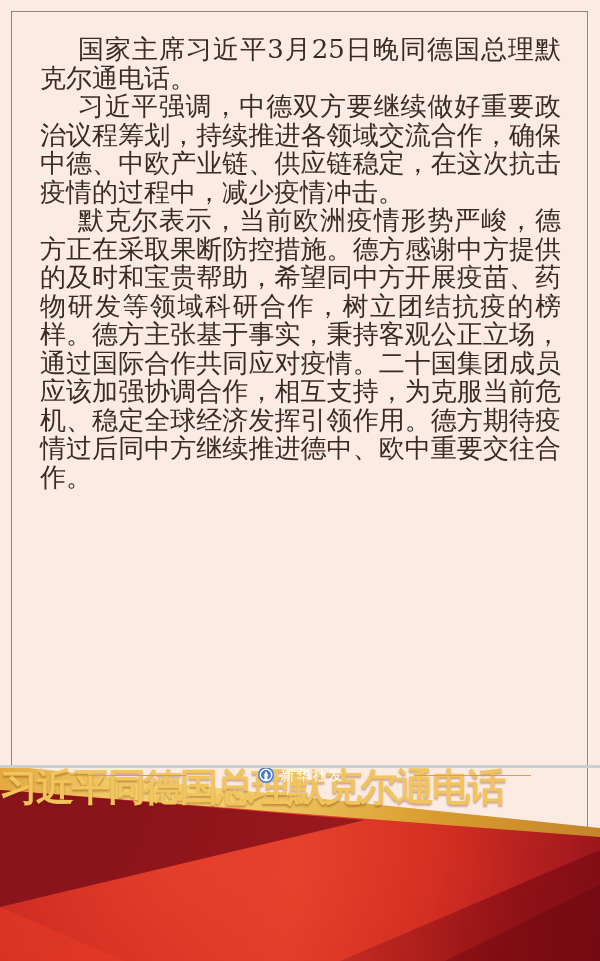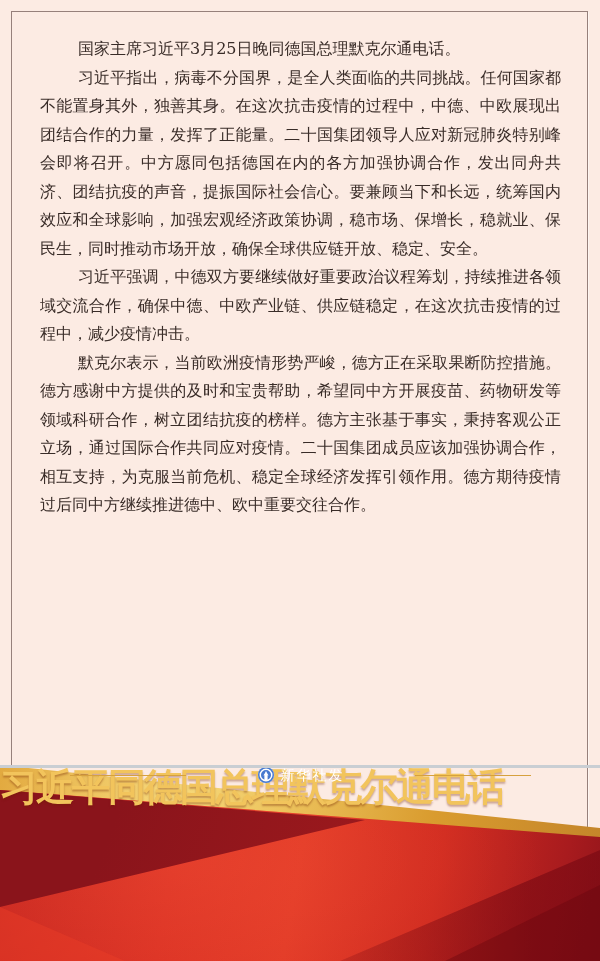--- a/index.html
+++ b/index.html
@@ -22,21 +22,21 @@
     box-shadow: 1px 1px 0 rgba(255,250,245,.75);
     pointer-events: none;
   }
 
   
   .article {
     position: absolute;
     left: 40px; top: 35px;
     width: 521px;
     color: #392c28;
-    font-size: 16px;
+    font-size: 26px;
     line-height: 28.5px;
     text-align: justify;
   }
   .article p { margin: 0; text-indent: 38px; }
 
   
   .banner {
     position: absolute;
     left: 0; top: 765px;
     width: 600px; height: 196px;
@@ -123,21 +123,20 @@
 </style>
 </head>
 <body>
 
 <div class="page">
 
   <div class="frame"></div>
 
   <div class="article">
     <p>国家主席习近平3月25日晚同德国总理默克尔通电话。</p>
-    <p>习近平指出，病毒不分国界，是全人类面临的共同挑战。任何国家都不能置身其外，独善其身。在这次抗击疫情的过程中，中德、中欧展现出团结合作的力量，发挥了正能量。二十国集团领导人应对新冠肺炎特别峰会即将召开。中方愿同包括德国在内的各方加强协调合作，发出同舟共济、团结抗疫的声音，提振国际社会信心。要兼顾当下和长远，统筹国内效应和全球影响，加强宏观经济政策协调，稳市场、保增长，稳就业、保民生，同时推动市场开放，确保全球供应链开放、稳定、安全。</p>
     <p>习近平强调，中德双方要继续做好重要政治议程筹划，持续推进各领域交流合作，确保中德、中欧产业链、供应链稳定，在这次抗击疫情的过程中，减少疫情冲击。</p>
     <p>默克尔表示，当前欧洲疫情形势严峻，德方正在采取果断防控措施。德方感谢中方提供的及时和宝贵帮助，希望同中方开展疫苗、药物研发等领域科研合作，树立团结抗疫的榜样。德方主张基于事实，秉持客观公正立场，通过国际合作共同应对疫情。二十国集团成员应该加强协调合作，相互支持，为克服当前危机、稳定全球经济发挥引领作用。德方期待疫情过后同中方继续推进德中、欧中重要交往合作。</p>
   </div>
 
   <div class="banner">
     <div class="gold-stripe"></div>
     <div class="red-body"></div>
     <div class="dark-tl-triangle"></div>
     <div class="dark-right-wedge"></div>
     <div class="dark-br-corner"></div>

